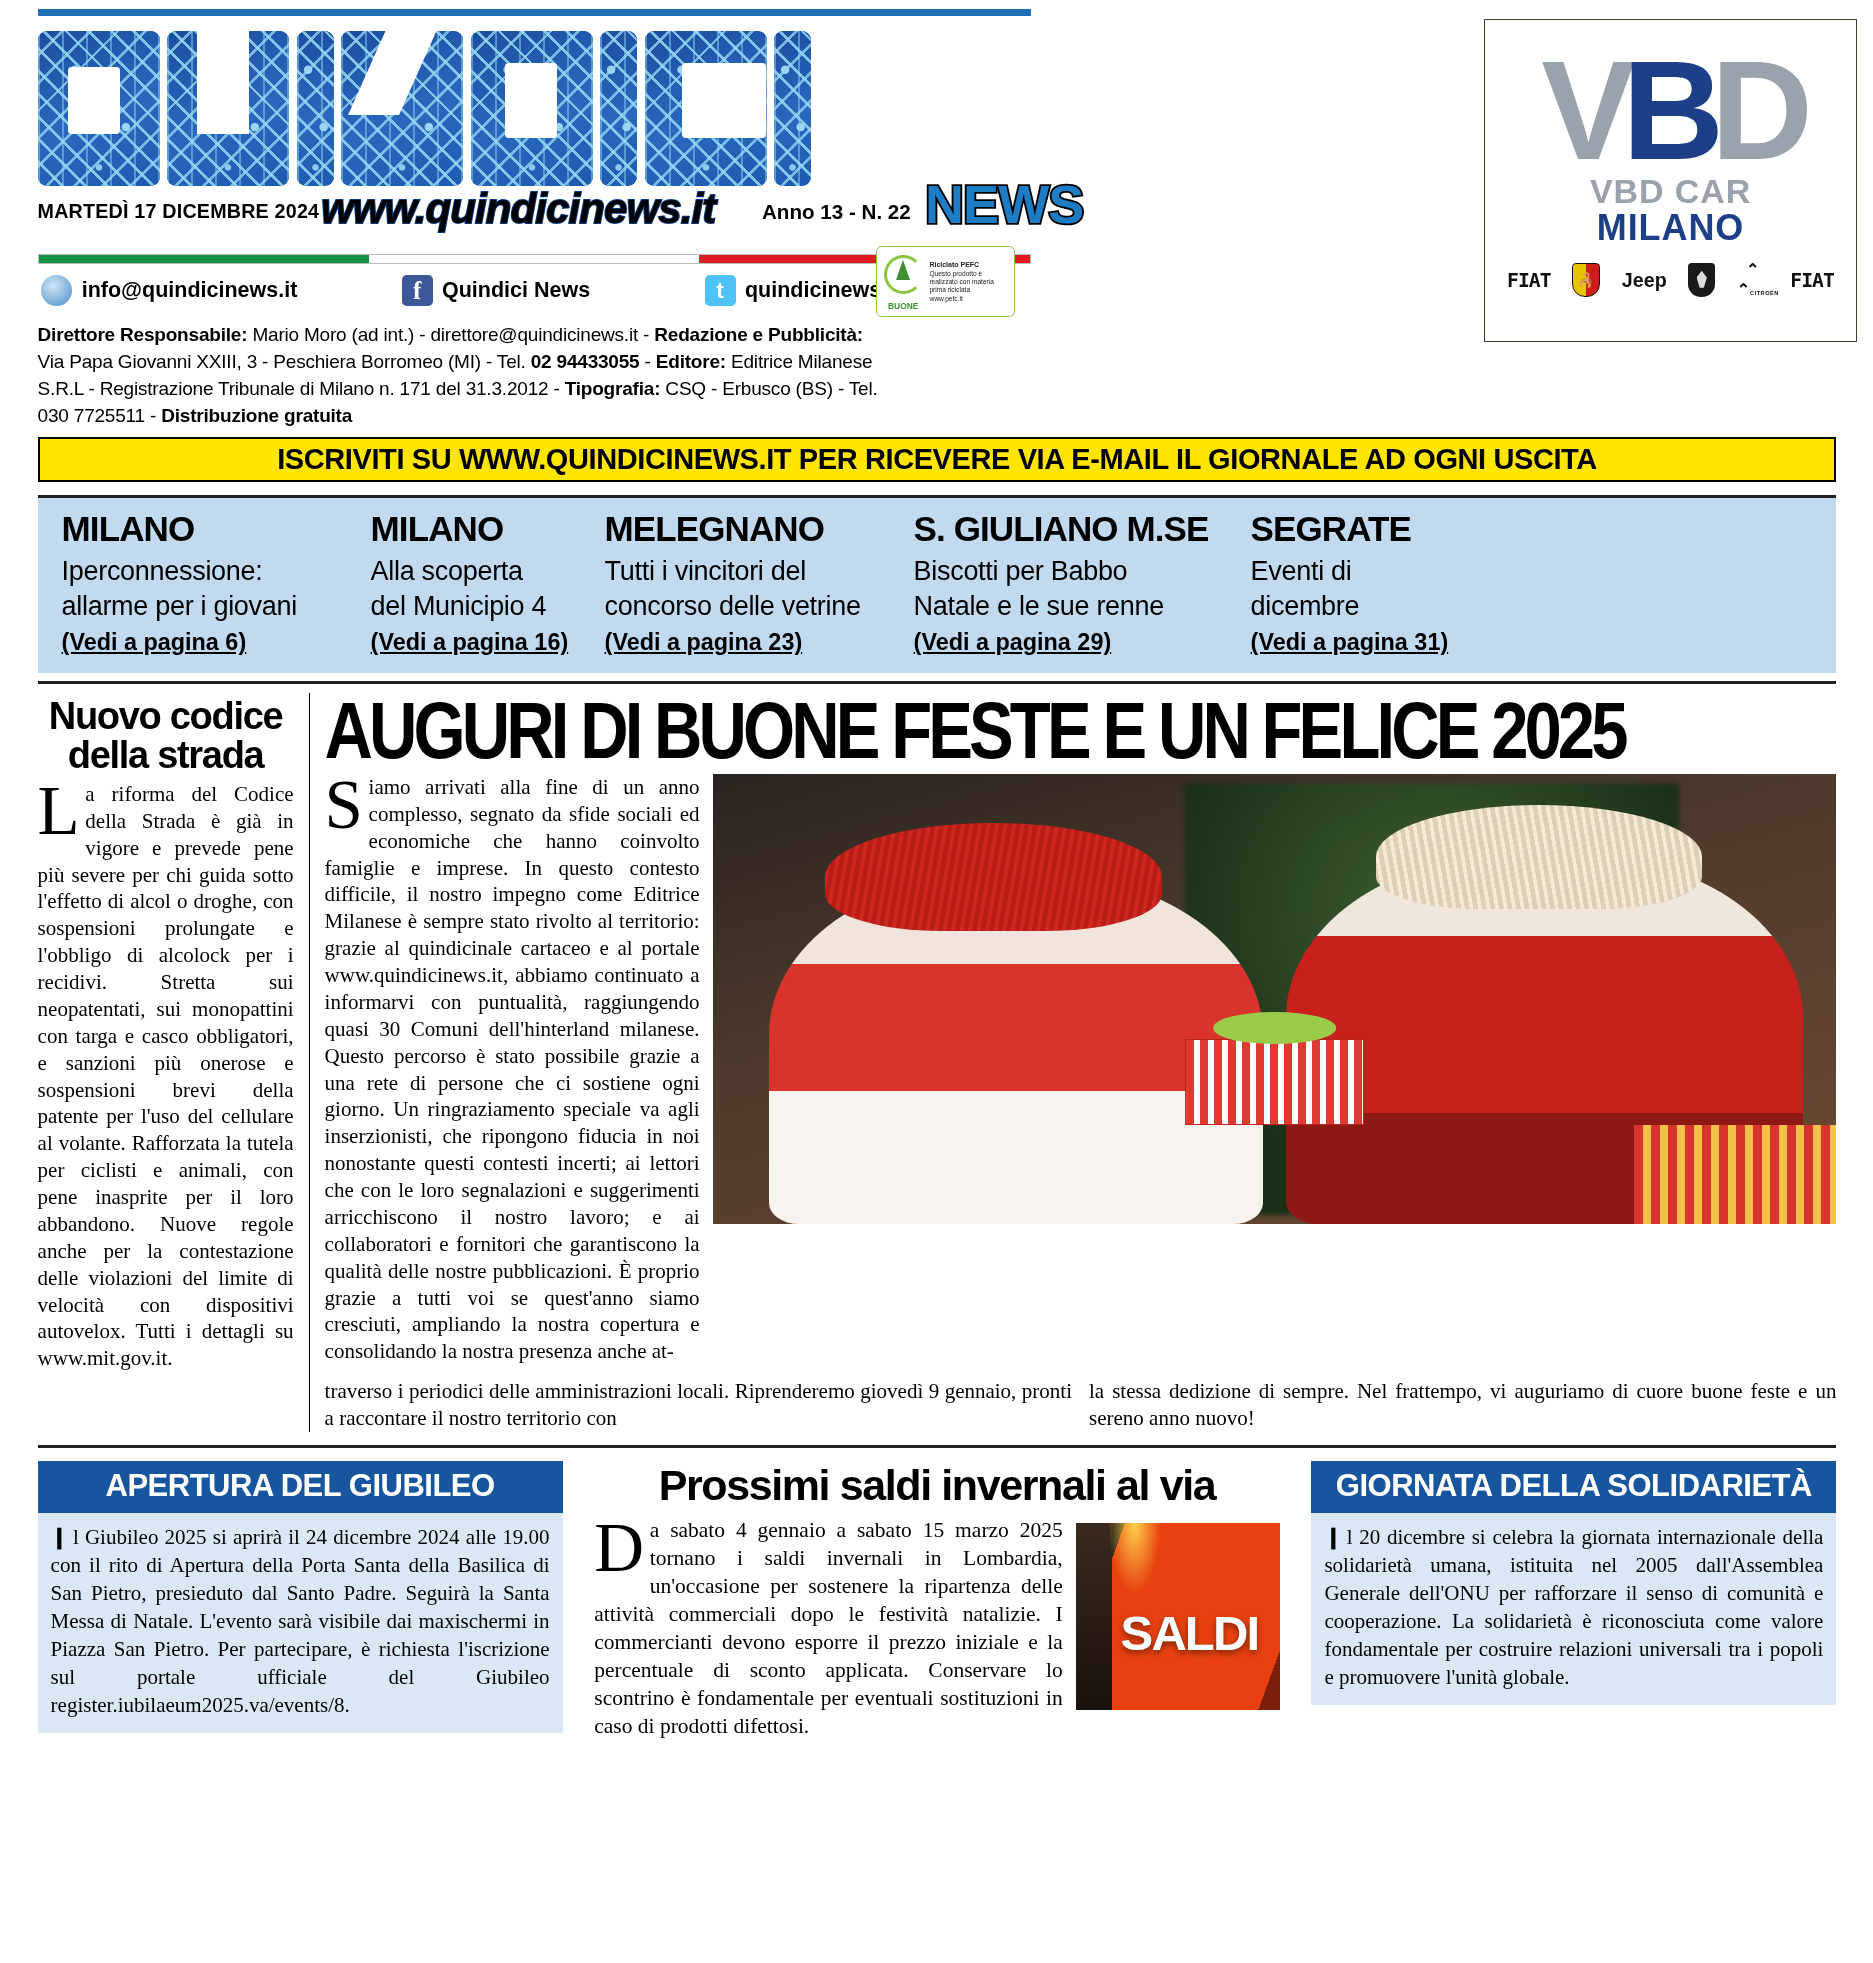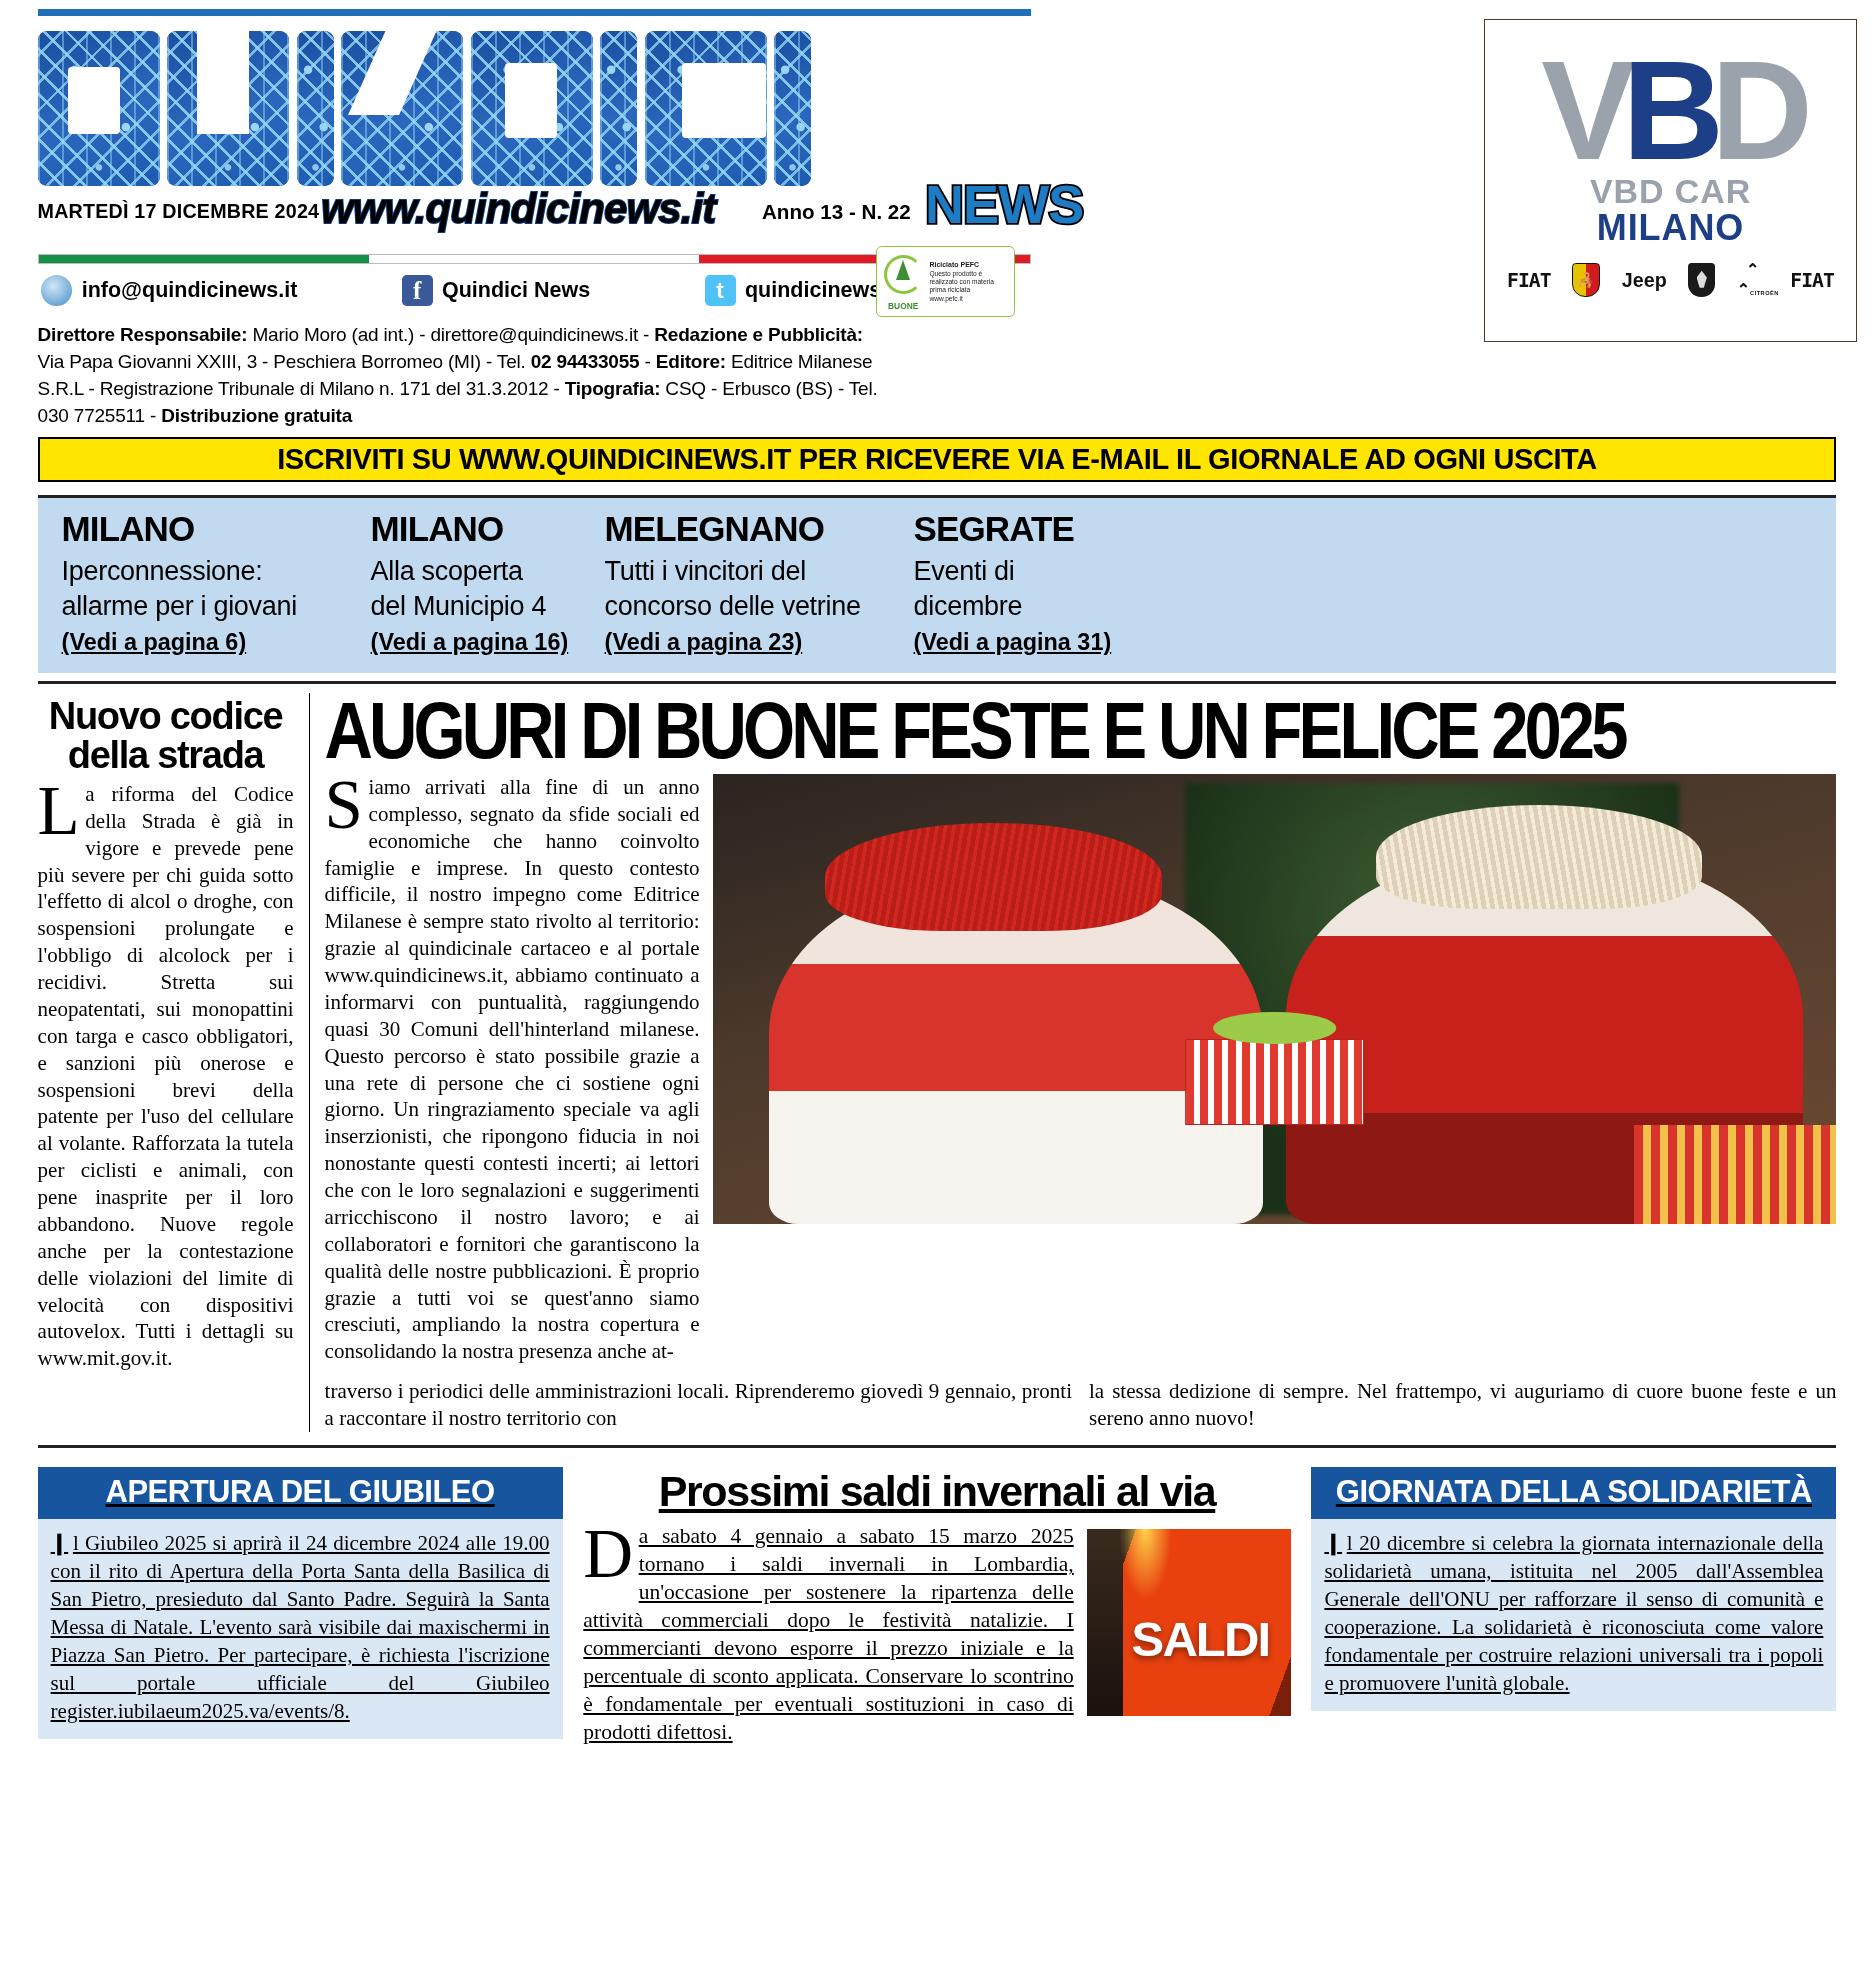--- a/index.html
+++ b/index.html
@@ -183,22 +183,22 @@
       border:1.9px solid #b8241c; }
   .ps-bow { position:absolute; left:50%; bottom:40%; width:11%; height:7%;
       transform:translateX(-50%); background:#9ccb4a; border-radius:50%; }
   .ps-gift2 { position:absolute; right:0; bottom:0; width:18%; height:22%;
       background:repeating-linear-gradient(90deg,#d8342c 0 9.4px,#f2c14a 9.4px 17px); }
 
   .feat-bottom { display:flex; gap:17px; margin-top:13px; }
   .feat-bottom .col { flex:1; }
 
   
-  .bottom-row { margin:13px 20.6px 0 20.6px; display:flex; gap:17px;
-      border-top:3.7px solid #222; padding-top:19px;text-decoration:underline; }
+  .bottom-row { margin:13px 20.6px 0 20.6px; display:flex; gap:28px;
+      border-top:3.7px solid #222; padding-top:13px; }
   .box-blue { width:525px; }
   .blue-head { background:#17559e; color:#fff; text-align:center; font-size:31px;
       font-weight:bold; letter-spacing:-0.5px; padding:7.5px 3.7px 8.4px 3.7px; }
   .blue-body { background:#dae7f5; padding:11.2px 13px 13px 13px; font-size:21px;
       line-height:1.33; font-family:"Liberation Serif", serif; text-align:justify; }
   .sq::before { content:"❙"; font-weight:bold; margin-right:4.7px; }
   .mid-col { flex:1; padding:0 3.7px; }
   .mid-col h2 { font-size:43px; font-weight:bold; letter-spacing:-1.4px; margin:0 0 7.5px 0;
       text-align:center; }
   .mid-flow { font-size:21.5px; line-height:1.3; text-align:justify;
@@ -335,20 +335,28 @@
       <span class="page-ref">(Vedi a pagina 16)</span>
     </div>
     <div class="idx w3">
       <div class="city">MELEGNANO</div>
       <div class="desc">
         <span>Tutti i vincitori del</span><br>
         <span>concorso delle vetrine</span>
       </div>
       <span class="page-ref">(Vedi a pagina 23)</span>
     </div>
+    <div class="idx w4">
+      <div class="city">S. GIULIANO M.SE</div>
+      <div class="desc">
+        <span>Biscotti per Babbo</span><br>
+        <span>Natale e le sue renne</span>
+      </div>
+      <span class="page-ref">(Vedi a pagina 29)</span>
+    </div>
     <div class="idx w5">
       <div class="city">SEGRATE</div>
       <div class="desc">
         <span>Eventi di</span><br>
         <span>dicembre</span>
       </div>
       <span class="page-ref">(Vedi a pagina 31)</span>
     </div>
   </div>
 

